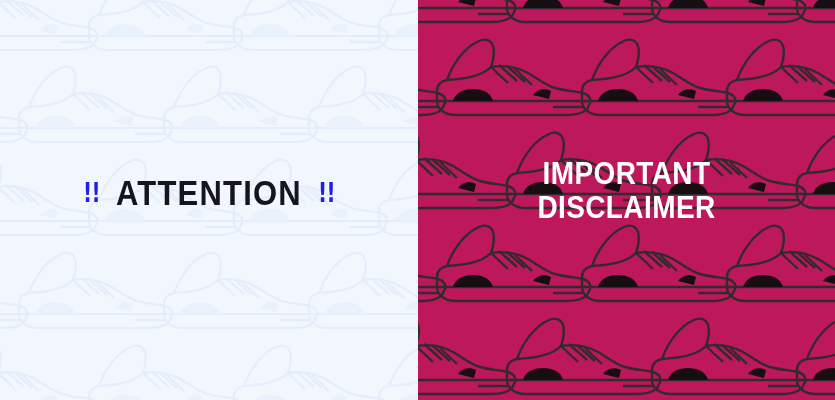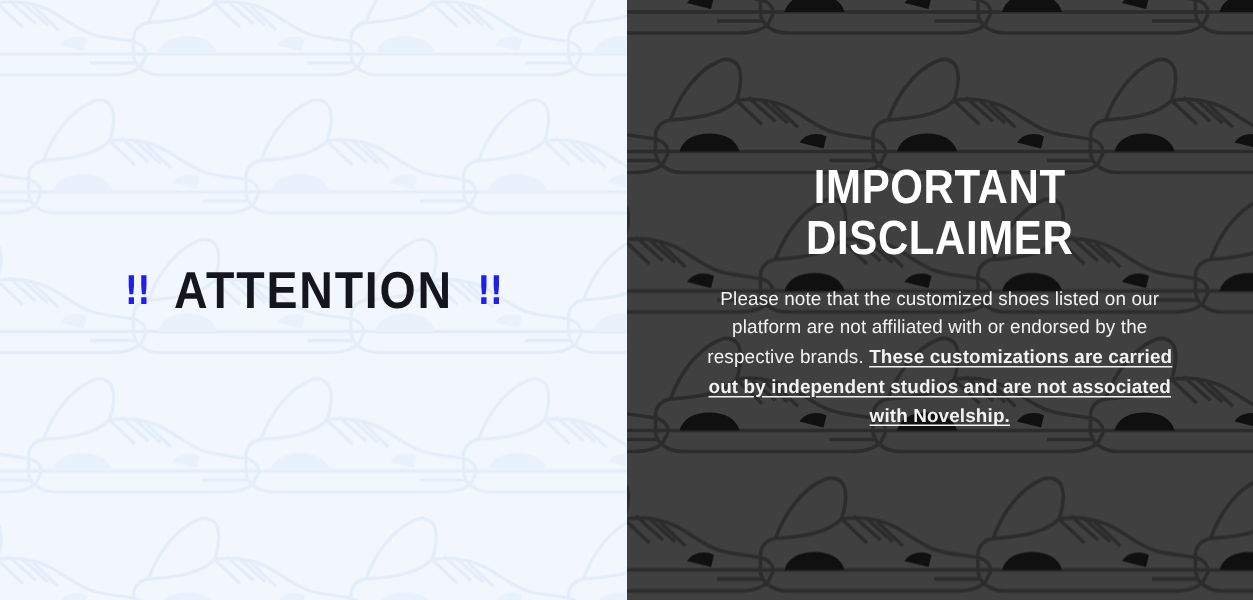--- a/index.html
+++ b/index.html
@@ -80,21 +80,21 @@
   }
   .body-attention .emph {
     font-weight:bold;
     text-decoration:underline;
     text-underline-offset:2px;
   }
 
   
   #panel-disclaimer {
     width:417px;
-    background:#404040;
+    background:#be185d;
   }
   #panel-disclaimer .panel-inner { padding:0 24px; }
 
   .heading-disclaimer {
     color:#FFFFFF;
     font-size:28px;
     font-weight:bold;
     line-height:1.07;
     letter-spacing:0.4px;
     transform:scaleY(1.14);
@@ -220,17 +220,16 @@
         <use href="#sneaker-dark" x="230" y="314"></use>
         <use href="#sneaker-dark" x="375" y="314"></use>
       </g>
     </svg>
 
     <div class="panel-inner">
       <h2 class="heading-disclaimer">
         <span>IMPORTANT</span>
         <span>DISCLAIMER</span>
       </h2>
-      <p class="body-disclaimer"><span>Please note that the customized shoes listed on our platform are not affiliated with or endorsed by the respective brands. </span><span class="emph">These customizations are carried out by independent studios and are not associated with Novelship.</span></p>
     </div>
   </section>
 
 </div>
 
 </body></html>

